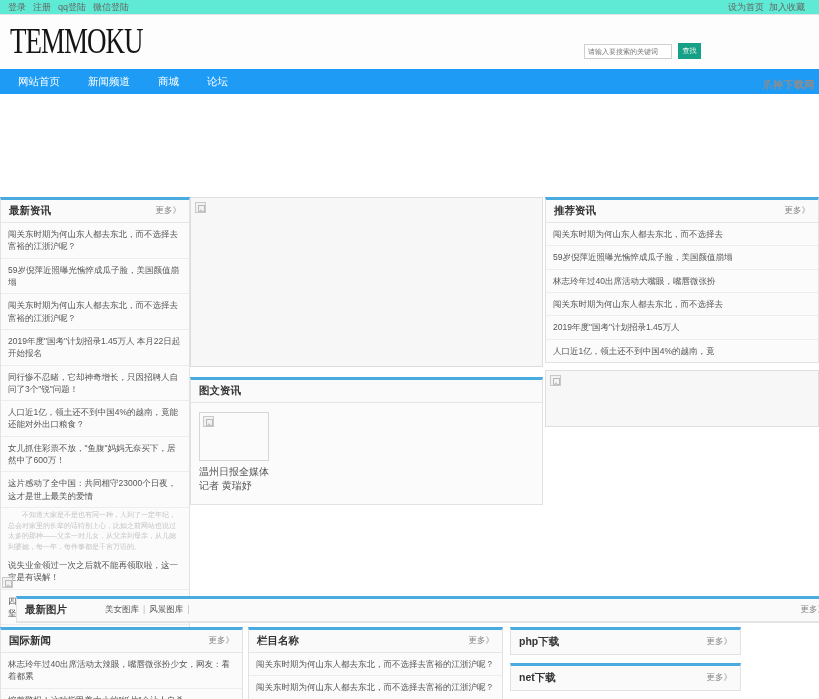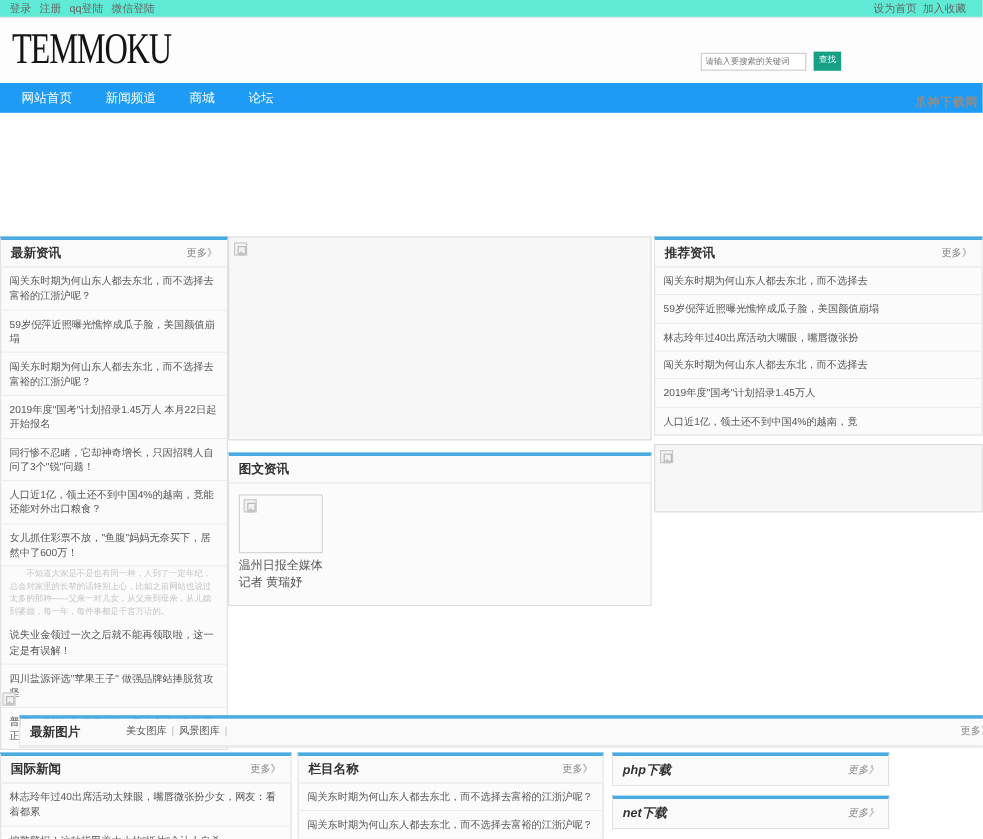--- a/index.html
+++ b/index.html
@@ -227,21 +227,21 @@
     width: 819px;
   }
 
   
   .row2 { position: absolute; top: 533px; left: 0; width: 819px; height: 166px; }
   .b-left  { position: absolute; left: 0;   top: 0; width: 243px; }
   .b-mid   { position: absolute; left: 248px; top: 0; width: 255px; }
   .b-right { position: absolute; left: 510px; top: 0; width: 231px; }
 
   .dl-panel { margin-bottom: 8px; }
-  .dl-panel .panel-head { border-bottom: none; height: 24px; font-style: italic; }
+  .dl-panel .panel-head { border-bottom: none; height: 24px; }
 
   .watermark {
     position: absolute;
     right: 4px; bottom: 2px;
     font-size: 10px;
     font-weight: bold;
     color: #8d8d8d;
     letter-spacing: 0.5px;
     white-space: nowrap;
   }
@@ -299,20 +299,23 @@
           <a>2019年度"国考"计划招录1.45万人 本月22日起开始报名</a>
         </li>
       <li>
           <a>同行惨不忍睹，它却神奇增长，只因招聘人自问了3个"锐"问题！</a>
         </li>
       <li>
           <a>人口近1亿，领土还不到中国4%的越南，竟能还能对外出口粮食？</a>
         </li>
       <li>
           <a>女儿抓住彩票不放，"鱼腹"妈妈无奈买下，居然中了600万！</a>
+        </li>
+      <li>
+          <a>这片感动了全中国：共同相守23000个日夜，这才是世上最美的爱情</a>
         </li>
       <li class="excerpt">
         <span class="ex">不知道大家是不是也有同一种，人到了一定年纪，总会对家里的长辈的话特别上心，比如之前网站也说过太多的那种——父亲一对儿女，从父亲到母亲，从儿媳到婆媳，每一年，每件事都是千言万语的。</span>
       </li>
       <li>
           <a>说失业金领过一次之后就不能再领取啦，这一定是有误解！</a>
         </li>
       <li>
           <a>四川盐源评选"苹果王子" 做强品牌站捧脱贫攻坚</a>
         </li>

